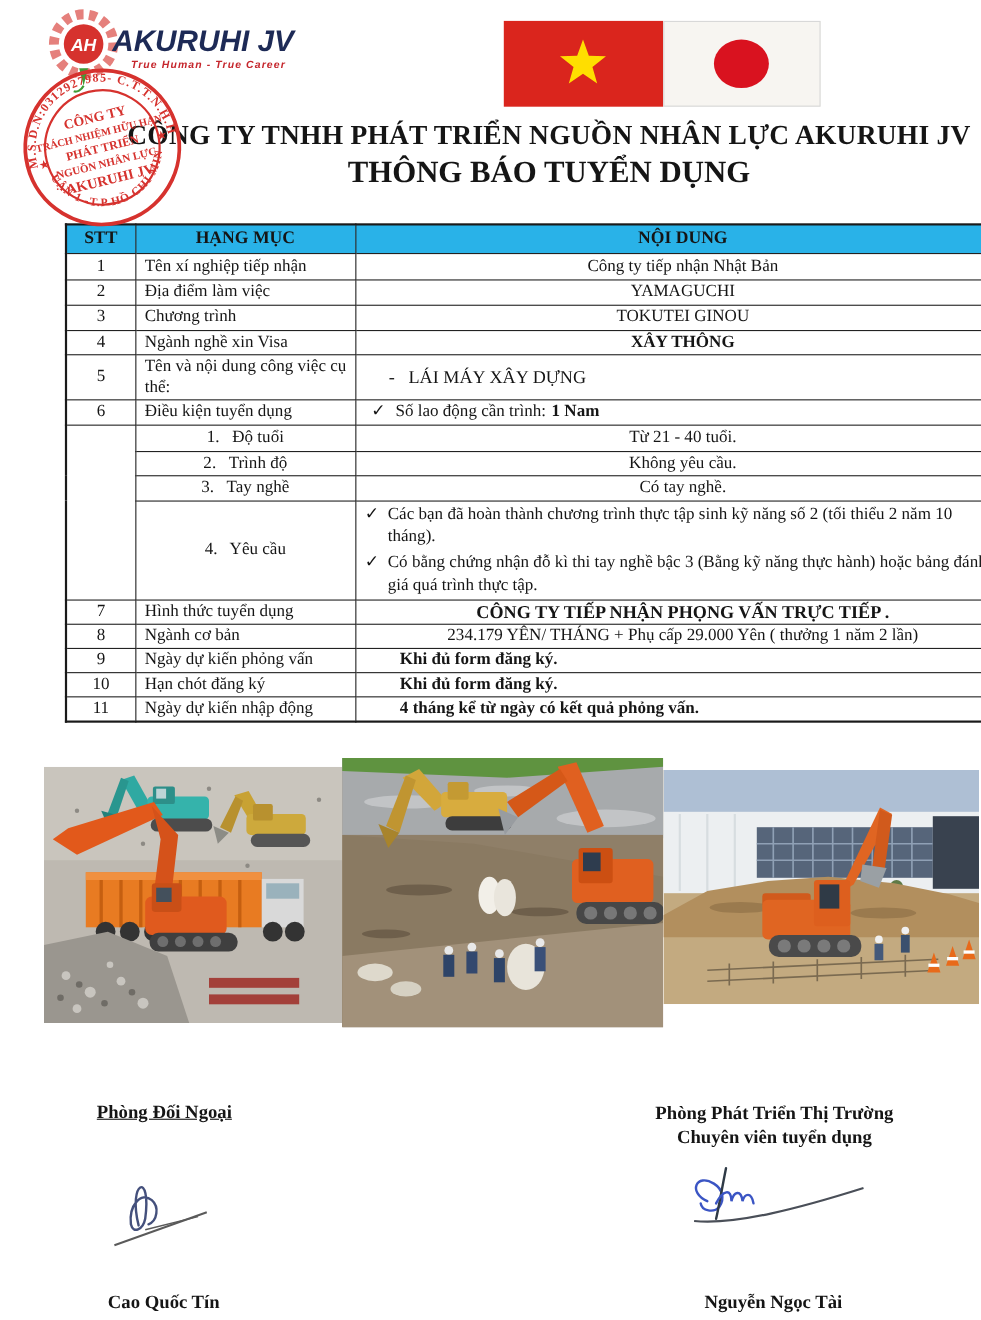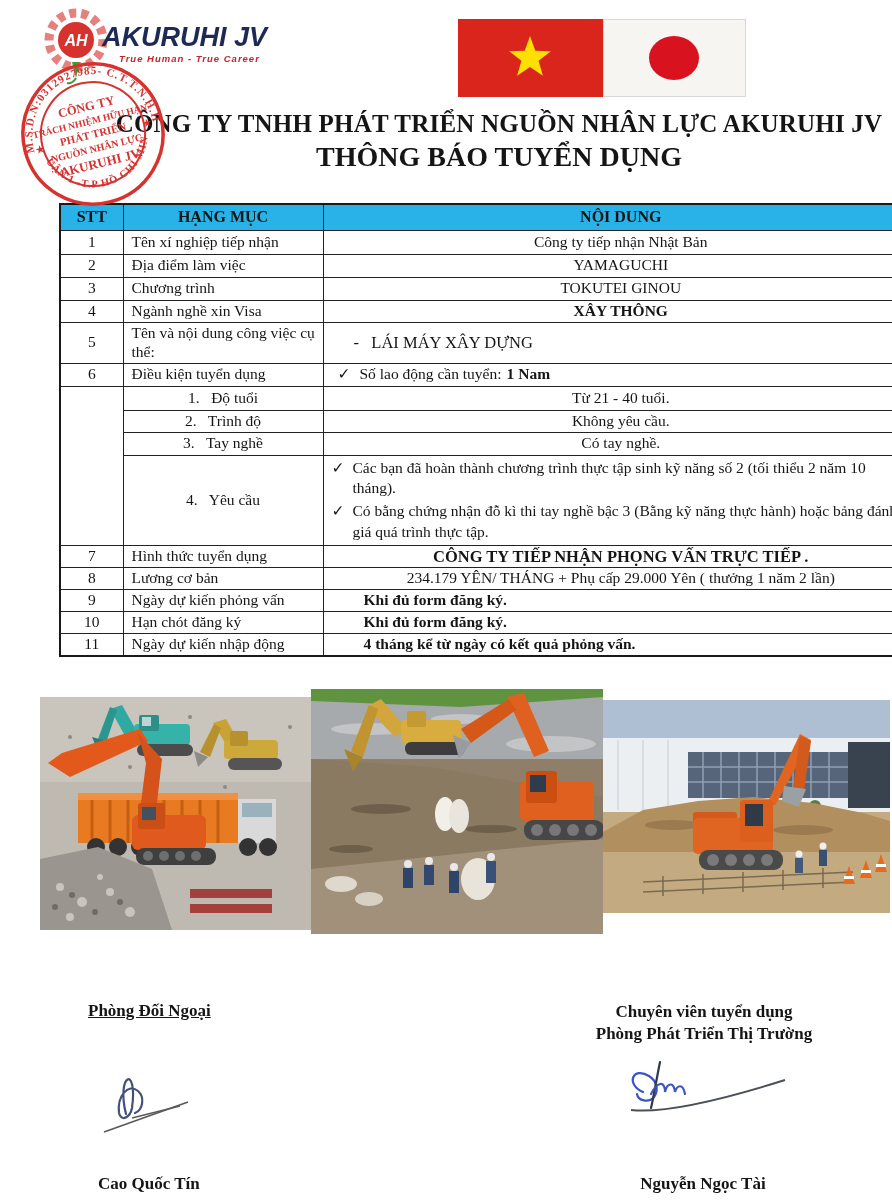--- a/index.html
+++ b/index.html
@@ -150,21 +150,21 @@
       </tr>
       <tr style="height:41px">
         <td class="c">5</td>
         <td class="l lab">Tên và nội dung công việc cụ thể:</td>
         <td class="l ind30" style="font-size:16.5px">-&nbsp;&nbsp; LÁI MÁY XÂY DỰNG</td>
       </tr>
       <tr style="height:23px">
         <td class="c">6</td>
         <td class="l lab">Điều kiện tuyển dụng</td>
         <td class="l" style="padding-left:14px">
-          <span class="chk">✓</span><span>Số lao động cần tuyển:</span><span class="boldval">1 Nam</span>
+          <span class="chk">✓</span><span>Số lao động cần trình:</span><span class="boldval">1 Nam</span>
         </td>
       </tr>
       <tr style="height:24px">
         <td rowspan="4"></td>
         <td class="c">1.&nbsp;&nbsp; Độ tuổi</td>
         <td class="c">Từ 21 - 40 tuổi.</td>
       </tr>
       <tr style="height:22px">
         <td class="c">2.&nbsp;&nbsp; Trình độ</td>
         <td class="c">Không yêu cầu.</td>
@@ -186,21 +186,21 @@
           </div>
         </td>
       </tr>
       <tr style="height:22px">
         <td class="c">7</td>
         <td class="l lab">Hình thức tuyển dụng</td>
         <td class="c b" style="font-size:16.5px">CÔNG TY TIẾP NHẬN PHỌNG VẤN TRỰC TIẾP .</td>
       </tr>
       <tr style="height:22px">
         <td class="c">8</td>
-        <td class="l lab">Lương cơ bản</td>
+        <td class="l lab">Ngành cơ bản</td>
         <td class="c">234.179 YÊN/ THÁNG + Phụ cấp 29.000 Yên ( thưởng 1 năm 2 lần)</td>
       </tr>
       <tr style="height:22px">
         <td class="c">9</td>
         <td class="l lab">Ngày dự kiến phỏng vấn</td>
         <td class="l b ind40">Khi đủ form đăng ký.</td>
       </tr>
       <tr style="height:22px">
         <td class="c">10</td>
         <td class="l lab">Hạn chót đăng ký</td>
@@ -428,22 +428,22 @@
         <circle cx="220" cy="146" r="3.5" fill="#f0f0f0"></circle>
           <rect x="216" y="150" width="8" height="16" fill="#3a506e"></rect>
         <circle cx="196" cy="154" r="3.5" fill="#f0f0f0"></circle>
           <rect x="192" y="158" width="8" height="15" fill="#44597a"></rect>
       </g>
     </svg>
   </div>
 
   <div class="dept-left">Phòng Đối Ngoại</div>
   <div class="dept-right">
+    <div>Phòng Phát Triển Thị Trường</div>
     <div>Chuyên viên tuyển dụng</div>
-    <div>Phòng Phát Triển Thị Trường</div>
   </div>
 
   <div class="sig-left">
     <svg width="96" height="88" viewBox="0 0 96 88">
       <path d="M28,58 C18,18 40,8 34,52 C32,62 23,66 21,57 C19,40 30,27 40,35 C47,41 45,54 37,57" fill="none" stroke="#44507c" stroke-width="2.2" stroke-linecap="round"></path>
       <path d="M6,76 L90,46" fill="none" stroke="#5a5a5a" stroke-width="1.8"></path>
       <path d="M34,62 L82,50" fill="none" stroke="#5a5a5a" stroke-width="1.3"></path>
     </svg>
   </div>
   <div class="sig-right">

